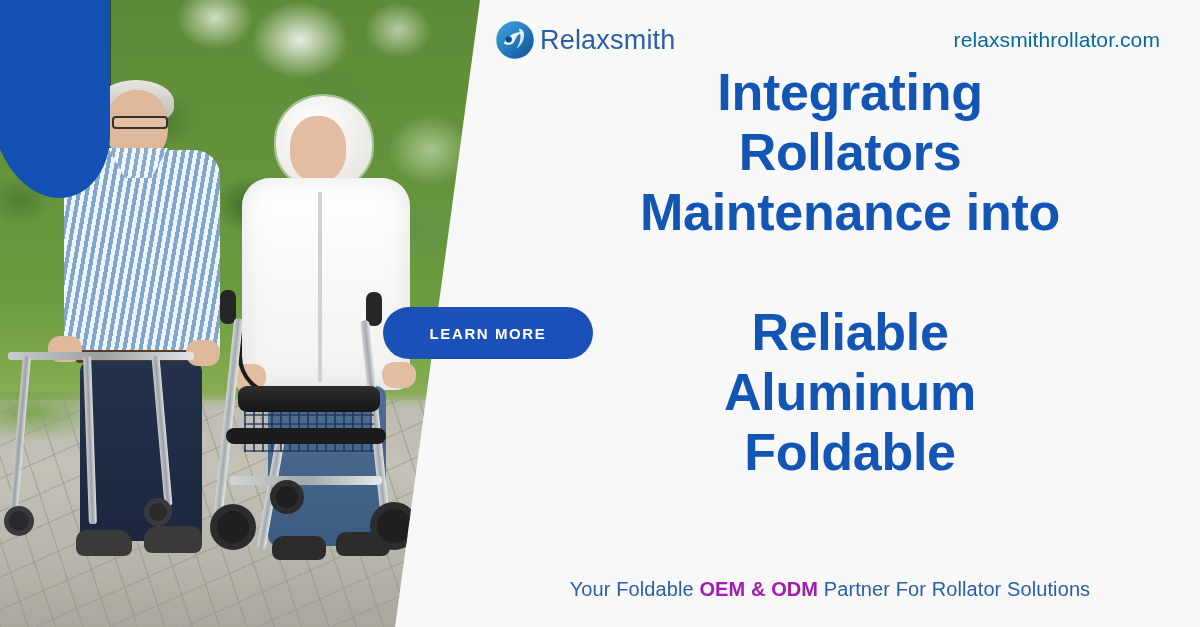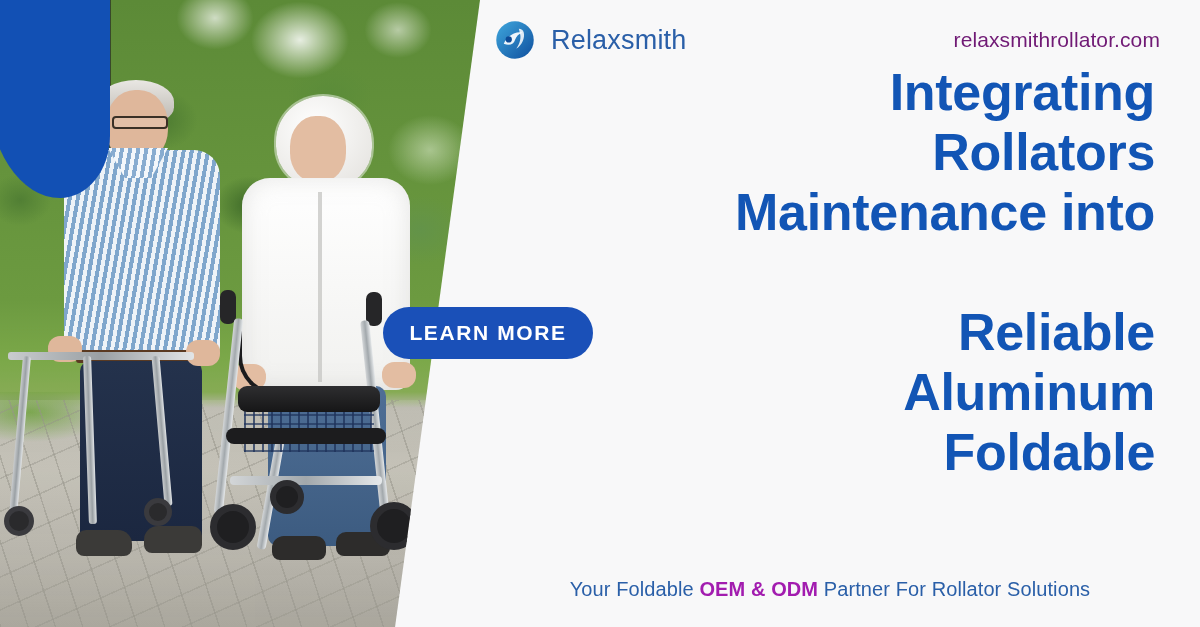--- a/index.html
+++ b/index.html
@@ -183,53 +183,53 @@
   .accent{
     position:absolute; left:-12px; top:-30px;
     width:122px; height:228px;
     background:#1250b4;
     border-radius:0 0 60% 86% / 0 0 40% 70%;
   }
 
   
   .brand{
     position:absolute; left:495px; top:20px;
-    display:flex; align-items:center; gap:16px;
+    display:flex; align-items:center; gap:5px;
   }
   .brand-mark{ width:40px; height:40px; display:block; }
   .brand-name{
     font-size:27px; font-weight:400; color:#2a5fa8; letter-spacing:.2px;
   }
   .site-url{
     position:absolute; right:40px; top:28px;
-    font-size:21px; color:#701a75; letter-spacing:.1px;
+    font-size:21px; color:#0369a1; letter-spacing:.1px;
   }
 
   .headline{
     position:absolute; left:545px; top:62px; width:610px;
-    text-align:right;
+    text-align:center;
     font-size:52px; line-height:60px;
     font-weight:700; color:#1255b5;
     letter-spacing:-.3px;
   }
 
   .tagline{
     position:absolute; left:500px; right:40px; bottom:26px;
     text-align:center;
     font-size:20px; color:#2a5fa8; letter-spacing:.1px;
   }
   .tagline b{ font-weight:700; color:#a21caf; }
 
   
   .cta{
     position:absolute; left:383px; top:307px;
     width:210px; height:52px;
     background:#1a50b8;
     border:none; border-radius:26px;
-    color:#ffffff; font-size:21px; font-weight:700;
+    color:#ffffff; font-size:15px; font-weight:700;
     letter-spacing:1.6px;
     font-family:"Liberation Sans", sans-serif;
     cursor:pointer;
     display:flex; align-items:center; justify-content:center;
   }
 </style>
 </head>
 <body>
 
 <div class="banner">

